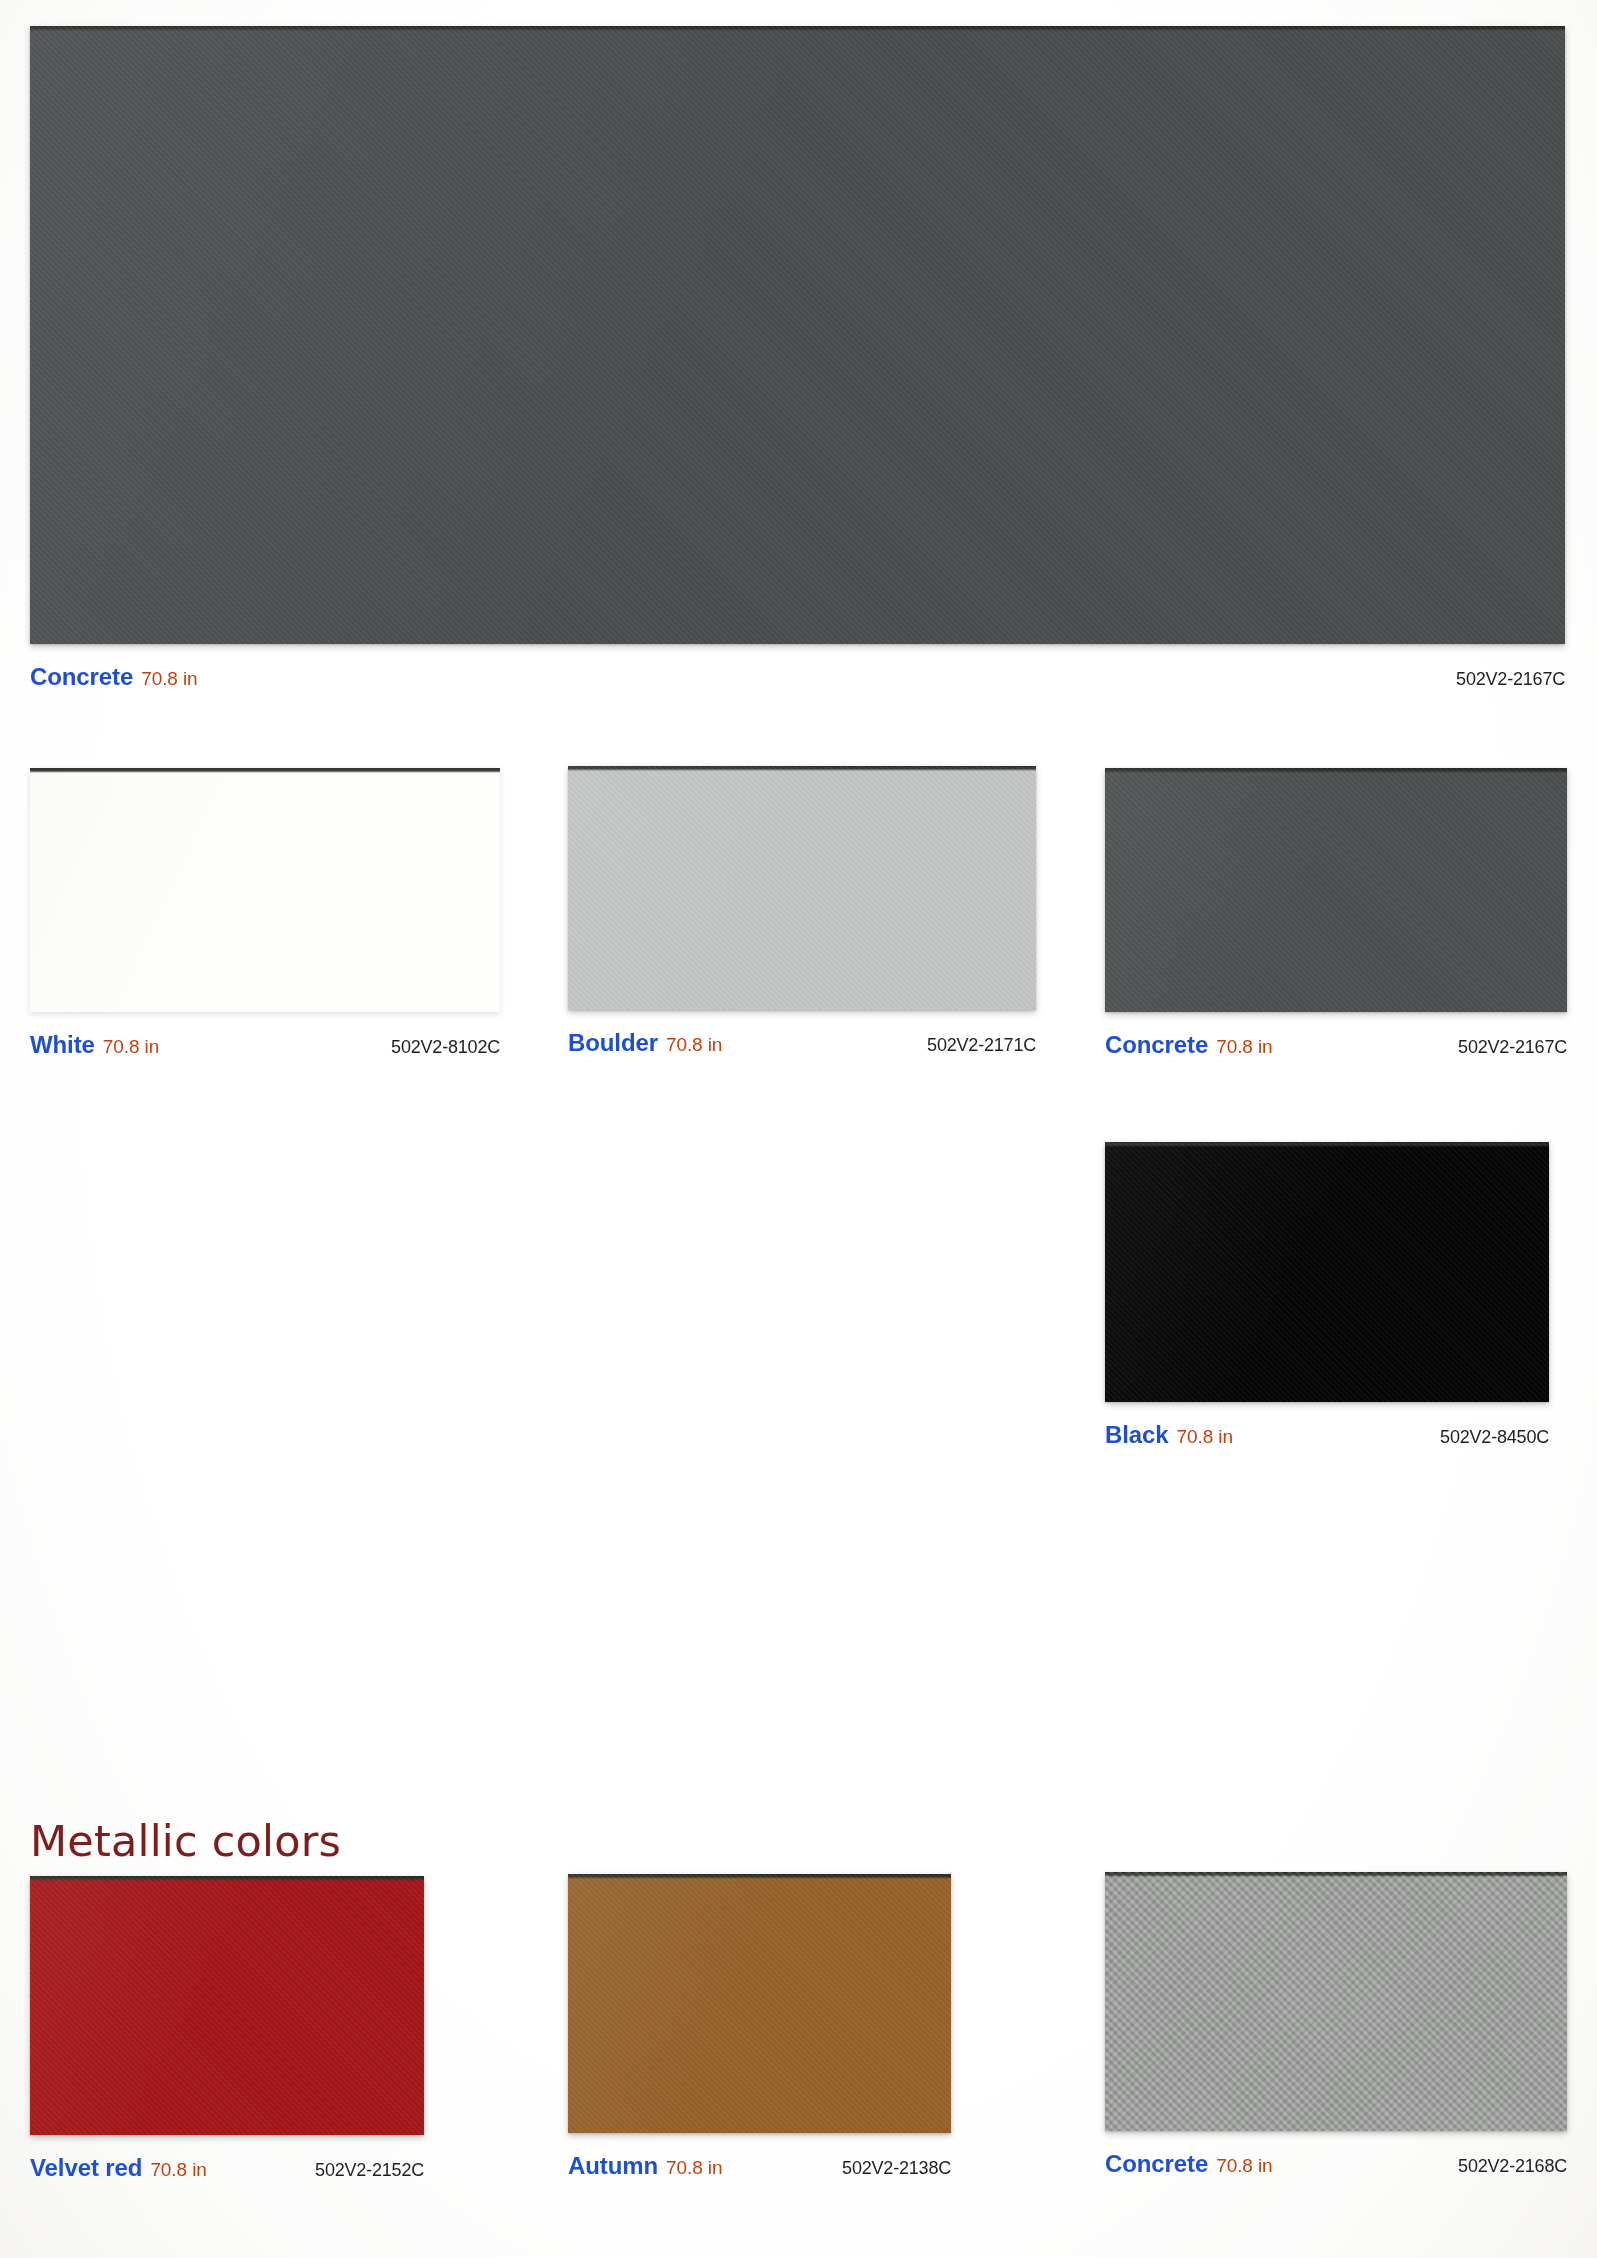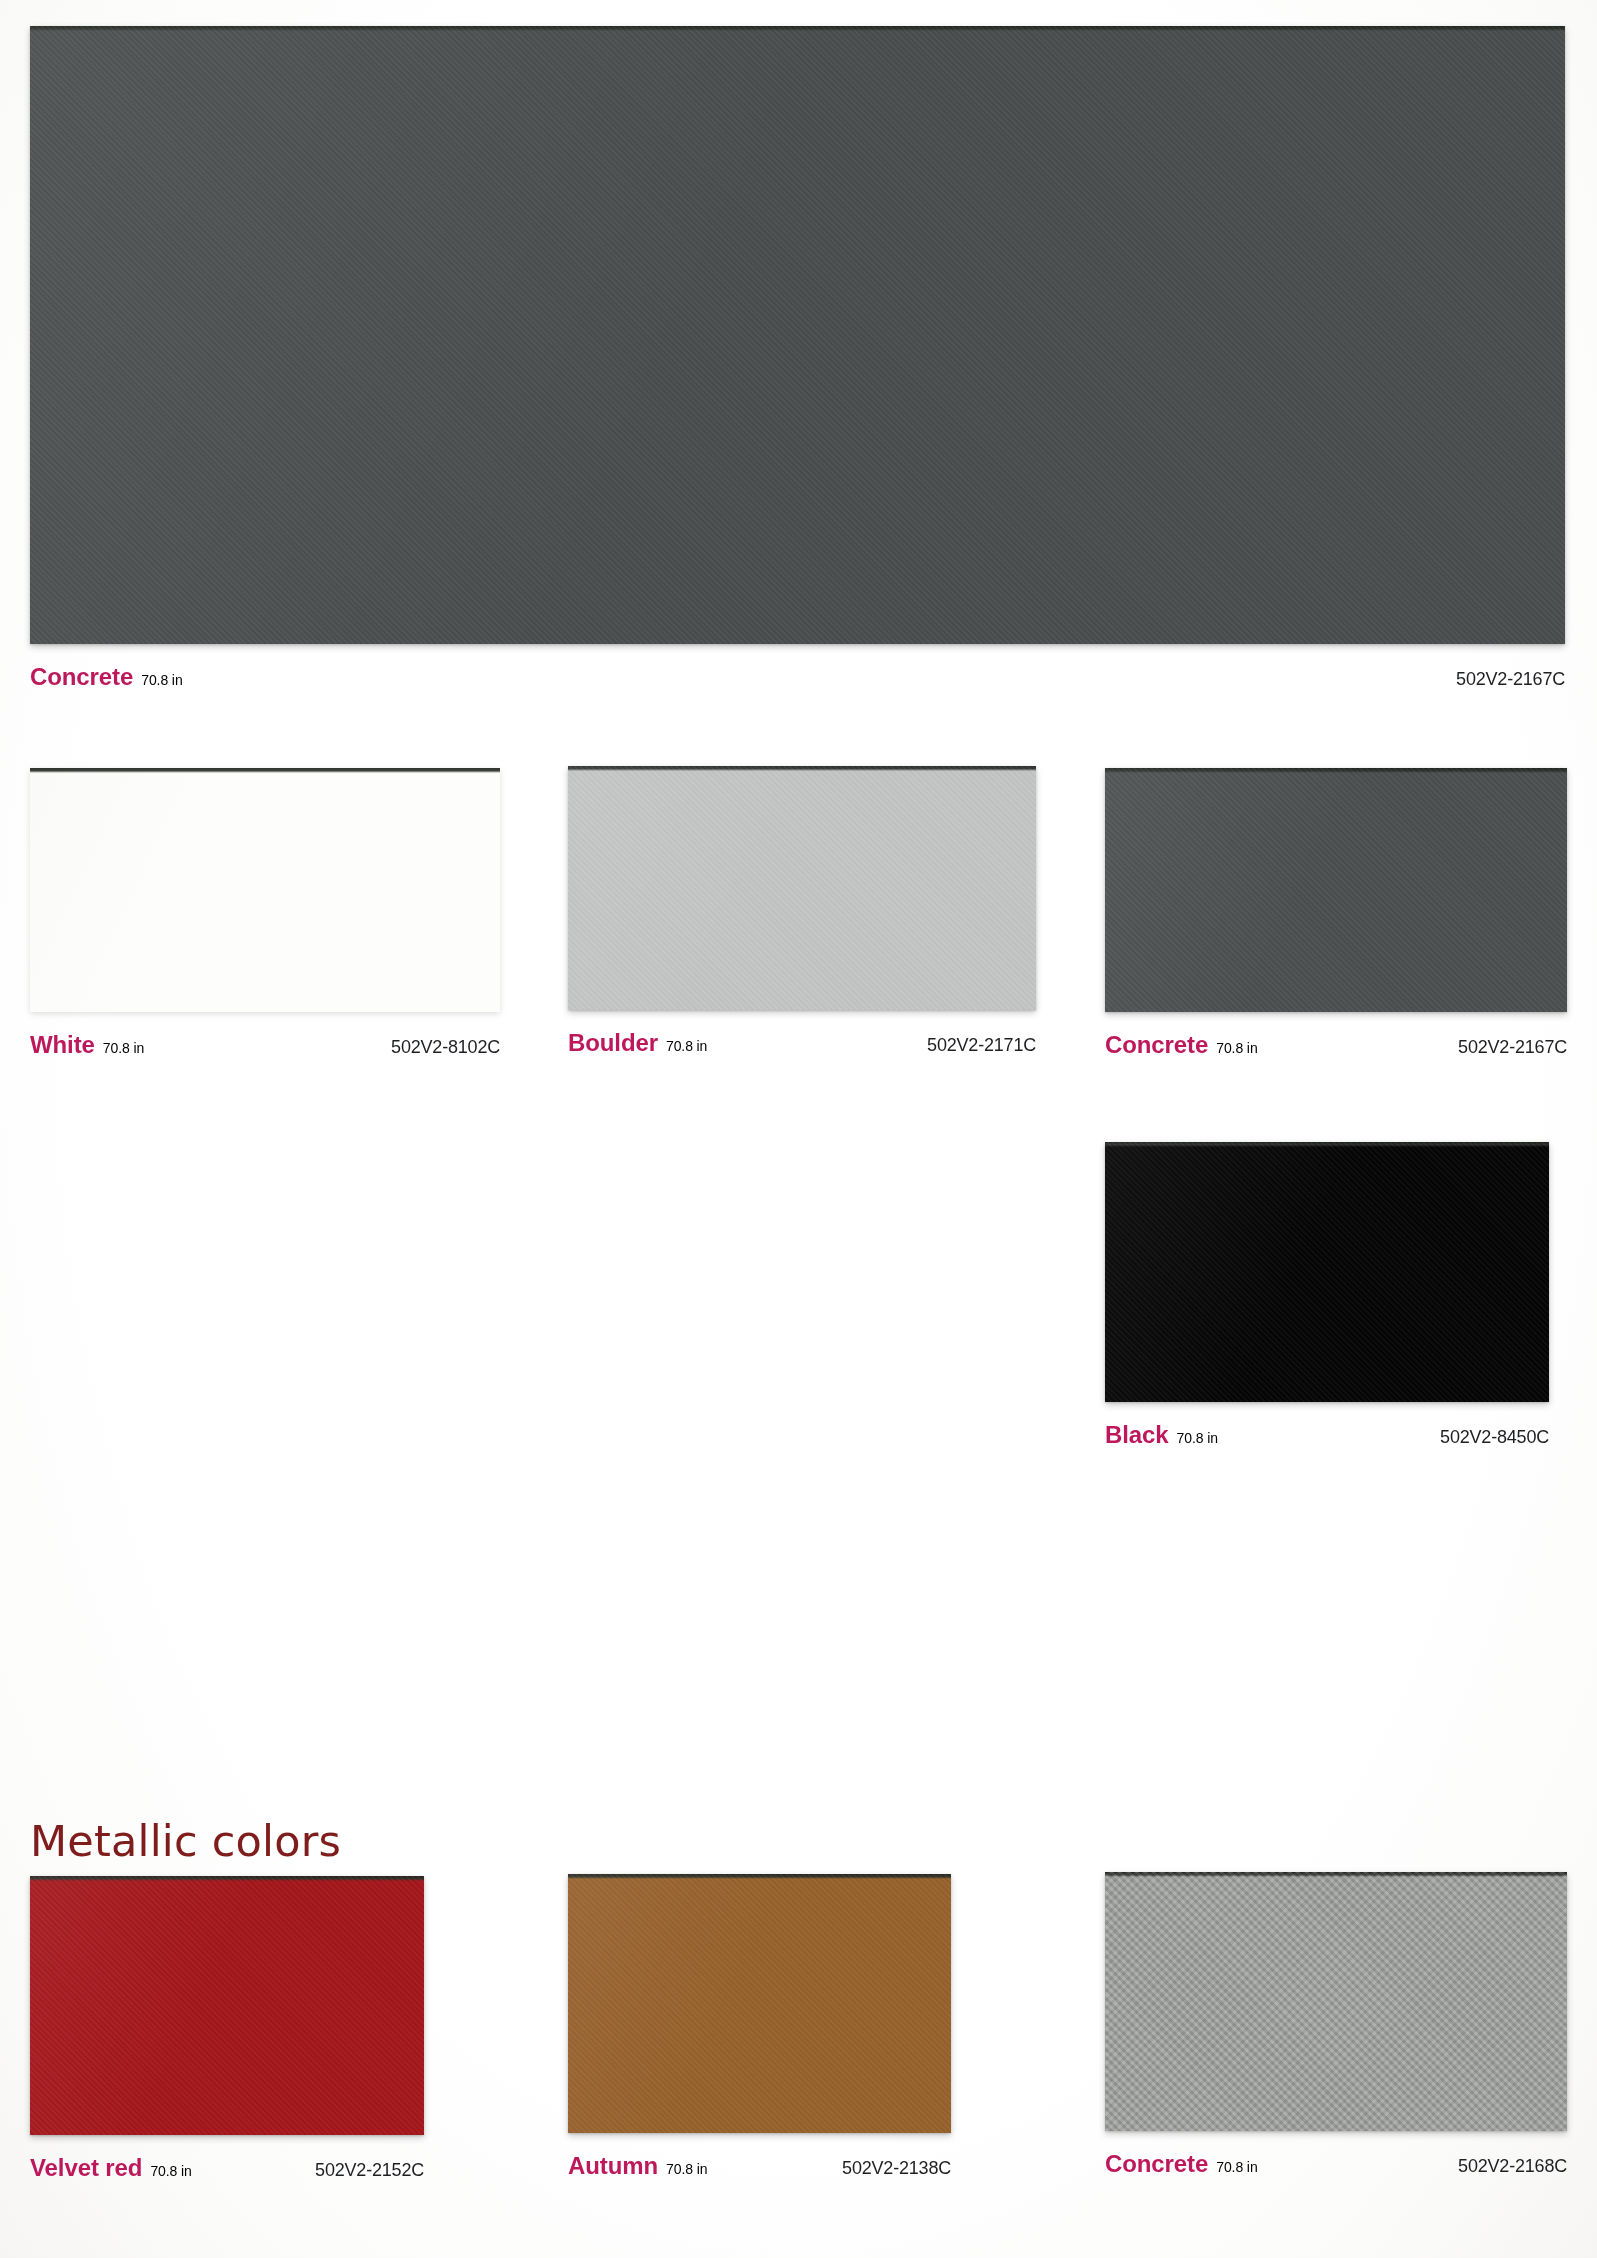--- a/index.html
+++ b/index.html
@@ -80,25 +80,25 @@
   }
   .caption-left {
     display: flex;
     align-items: baseline;
     gap: 8px;
   }
   .color-name {
     font-weight: bold;
     font-size: 24px;
     letter-spacing: -0.1px;
-    color: #be185d;
+    color: #1d4ed8;
   }
   .color-size {
-    font-size: 14px;
-    color: #000000;
+    font-size: 19px;
+    color: #c2410c;
     letter-spacing: -0.1px;
   }
   .color-code {
     font-size: 18px;
     color: #1e1f23;
     letter-spacing: -0.2px;
   }
 
   
   .section-heading {

